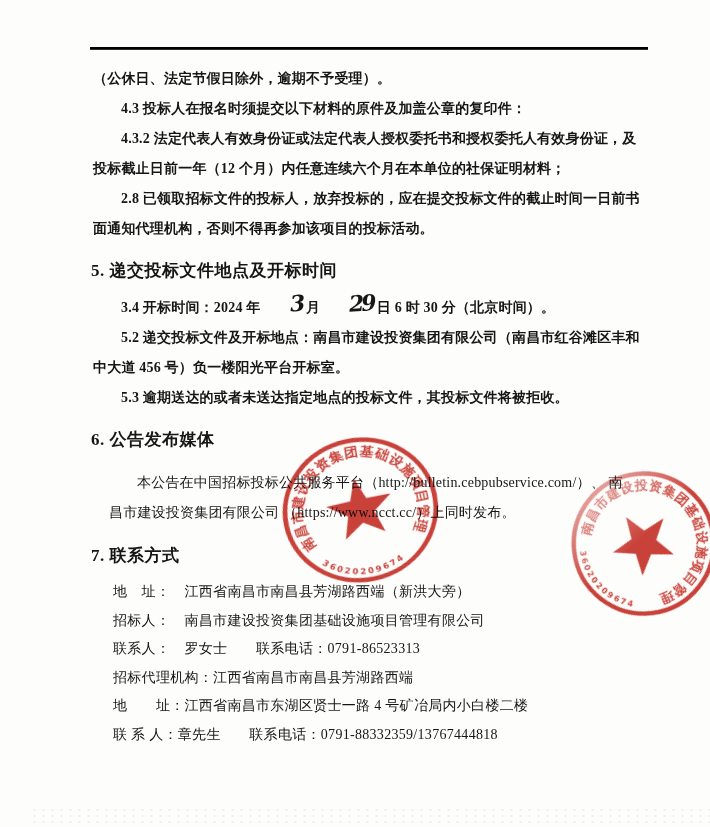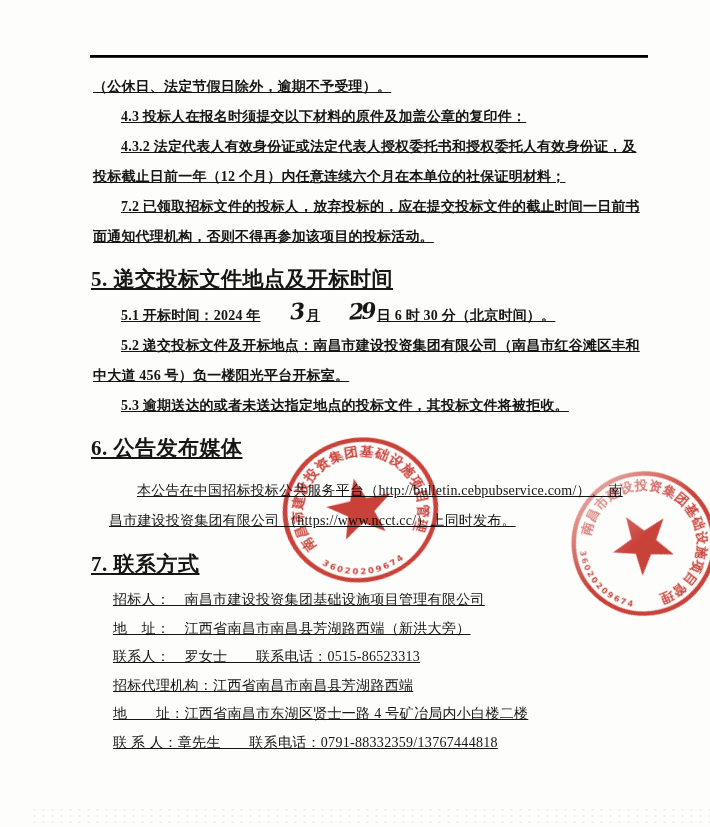--- a/index.html
+++ b/index.html
@@ -6,39 +6,39 @@
   .page{
     position:relative;
     width:710px;height:827px;
     background:#fdfdfb;
     overflow:hidden;
     font-family:"Liberation Serif","DejaVu Serif",serif;
     color:#161616;
   }
   .content{
     position:absolute;
-    left:93px;top:16px;width:557px;text-decoration:underline;
+    left:93px;top:8px;width:557px;
   }
   .top-rule{
     height:3px;
     background:linear-gradient(#000 65%,#555);
     margin:39px 0 14px -3px;
     width:558px;
   }
   .clause{
     font-size:14px;
     line-height:30px;
     margin:0;
     font-weight:600;
     text-indent:0;
     letter-spacing:.2px;
   }
   .clause.indent{text-indent:2em;}
   .sec-heading{
-    font-size:21px;
+    font-size:17px;
     font-weight:700;
     margin:15px 0 10px -2px;
     line-height:24px;
     letter-spacing:.5px;
   }
   .hand{
     font-family:"DejaVu Serif",serif;
     font-style:italic;
     font-weight:700;
     font-size:22px;
@@ -91,37 +91,37 @@
 <div class="page">
 
   <div class="content">
 
     <div class="top-rule"></div>
 
     <p class="clause">（公休日、法定节假日除外，逾期不予受理）。</p>
 
     <p class="clause indent">4.3  投标人在报名时须提交以下材料的原件及加盖公章的复印件：</p>
     <p class="clause indent">4.3.2 法定代表人有效身份证或法定代表人授权委托书和授权委托人有效身份证，及投标截止日前一年（12 个月）内任意连续六个月在本单位的社保证明材料；</p>
-    <p class="clause indent">7.2  已领取招标文件的投标人，放弃投标的，应在提交投标文件的截止时间一日前书面通知代理机构，否则不得再参加该项目的投标活动。</p>
+    <p class="clause indent">2.8  已领取招标文件的投标人，放弃投标的，应在提交投标文件的截止时间一日前书面通知代理机构，否则不得再参加该项目的投标活动。</p>
 
     <div class="sec-heading">5. 递交投标文件地点及开标时间</div>
 
-    <p class="clause indent"><span>5.1 开标时间：2024 年</span><span class="hand">3</span><span>月</span><span class="hand day">29</span><span>日 6 时 30 分（北京时间）。</span></p>
+    <p class="clause indent"><span>3.4 开标时间：2024 年</span><span class="hand">3</span><span>月</span><span class="hand day">29</span><span>日 6 时 30 分（北京时间）。</span></p>
     <p class="clause indent">5.2 递交投标文件及开标地点：南昌市建设投资集团有限公司（南昌市红谷滩区丰和中大道 456 号）负一楼阳光平台开标室。</p>
     <p class="clause indent">5.3 逾期送达的或者未送达指定地点的投标文件，其投标文件将被拒收。</p>
 
     <div class="sec-heading">6. 公告发布媒体</div>
     <p class="sec6-body">本公告在中国招标投标公共服务平台（http://bulletin.cebpubservice.com/）、 南昌市建设投资集团有限公司 （https://www.ncct.cc/）上同时发布。</p>
 
     <div class="sec-heading">7. 联系方式</div>
 
     <div class="contact-block">
+      <div class="contact-row">地　址：　江西省南昌市南昌县芳湖路西端（新洪大旁）</div>
       <div class="contact-row">招标人：　南昌市建设投资集团基础设施项目管理有限公司</div>
-      <div class="contact-row">地　址：　江西省南昌市南昌县芳湖路西端（新洪大旁）</div>
-      <div class="contact-row">联系人：　罗女士　　联系电话：0515-86523313</div>
+      <div class="contact-row">联系人：　罗女士　　联系电话：0791-86523313</div>
       <div class="contact-row">招标代理机构：江西省南昌市南昌县芳湖路西端</div>
       <div class="contact-row">地　　址：江西省南昌市东湖区贤士一路 4 号矿冶局内小白楼二楼</div>
       <div class="contact-row">联 系 人：章先生　　联系电话：0791-88332359/13767444818</div>
     </div>
   </div>
 
   <div class="seal seal-center">
     <svg width="220" height="220" viewBox="0 0 220 220">
       <circle cx="110" cy="112" r="70" fill="none" stroke="#c4271f" stroke-width="4.5"></circle>
       <polygon fill="#c4271f" points="110,80 117.6,101.5 140.4,102.1 122.4,116 128.8,137.9 110,125 91.2,137.9 97.6,116 79.6,102.1 102.4,101.5"></polygon>

